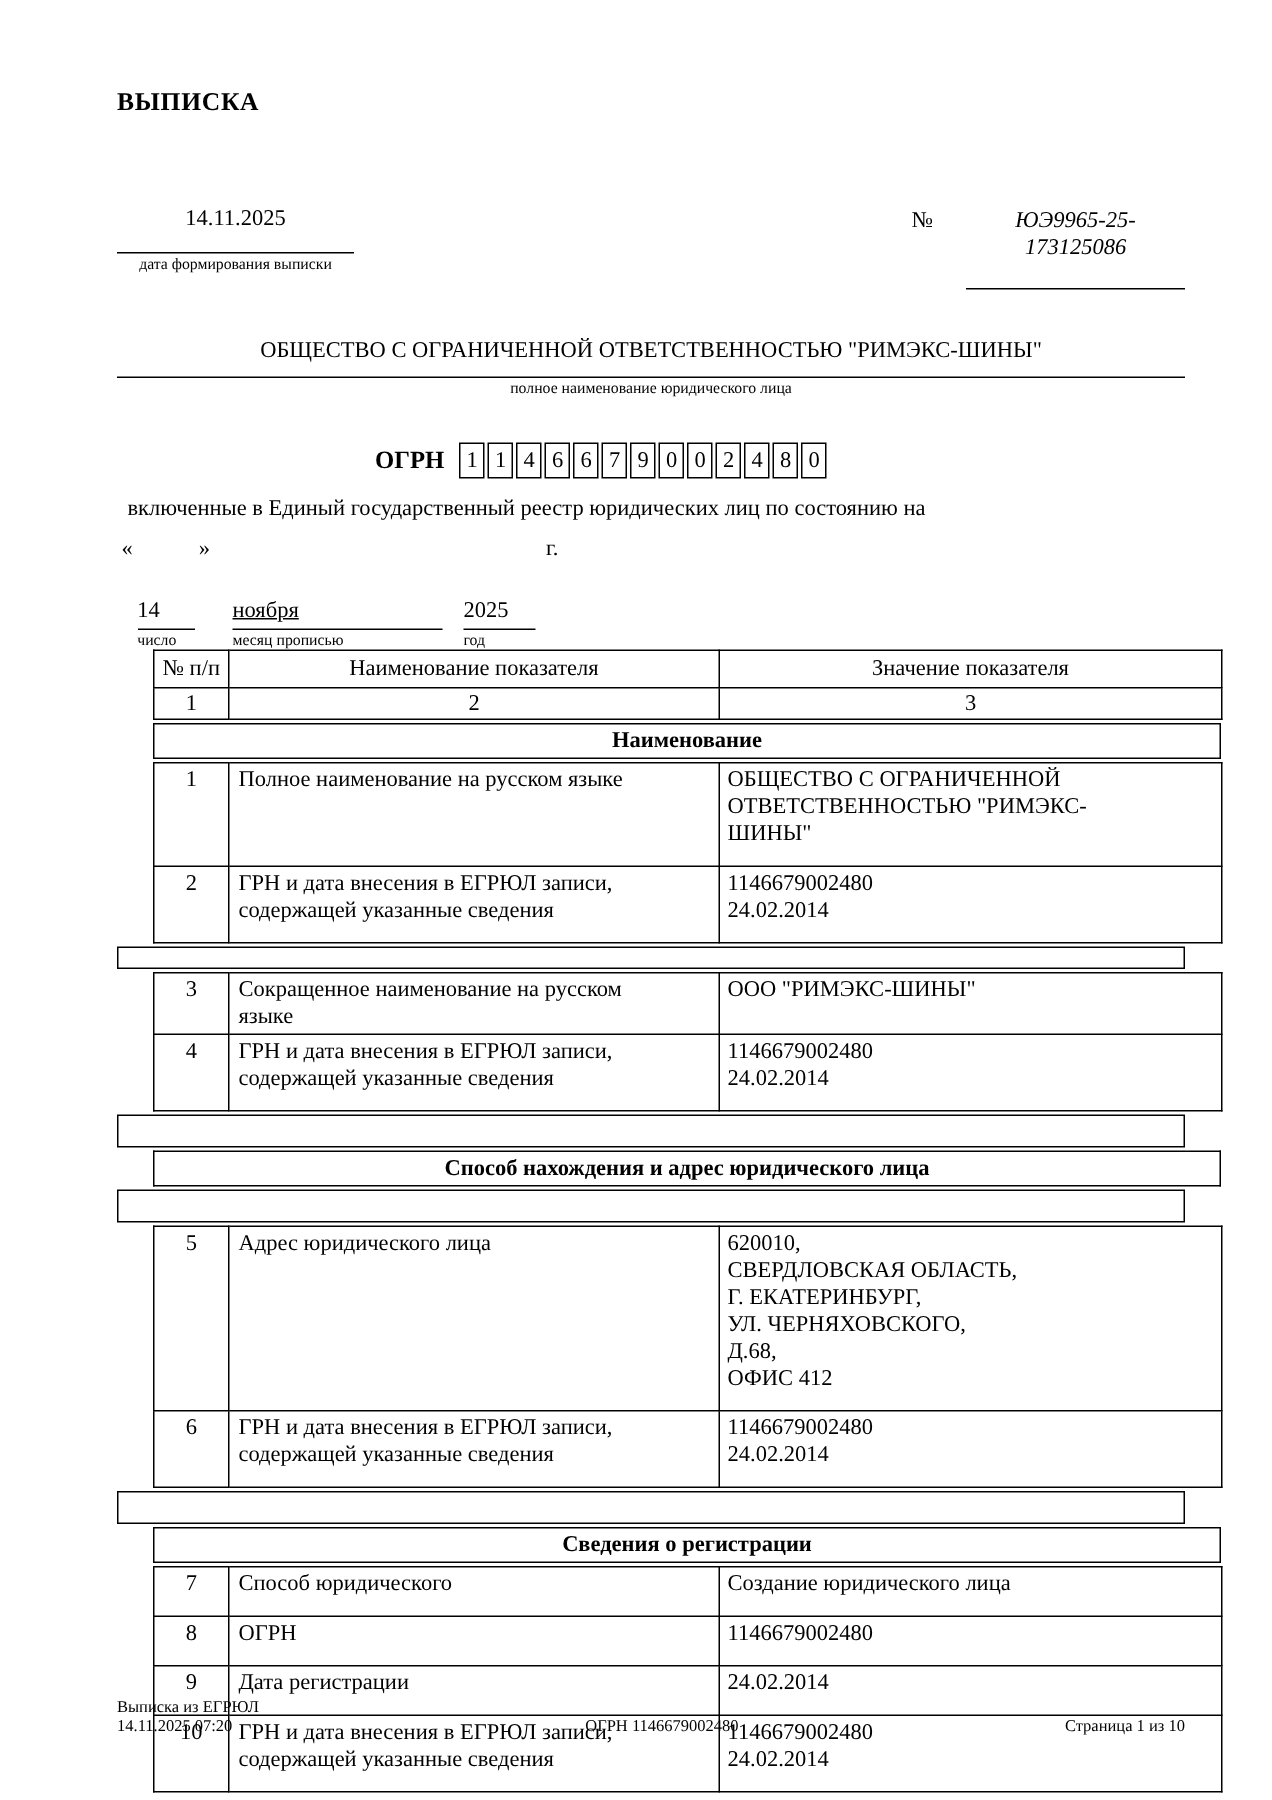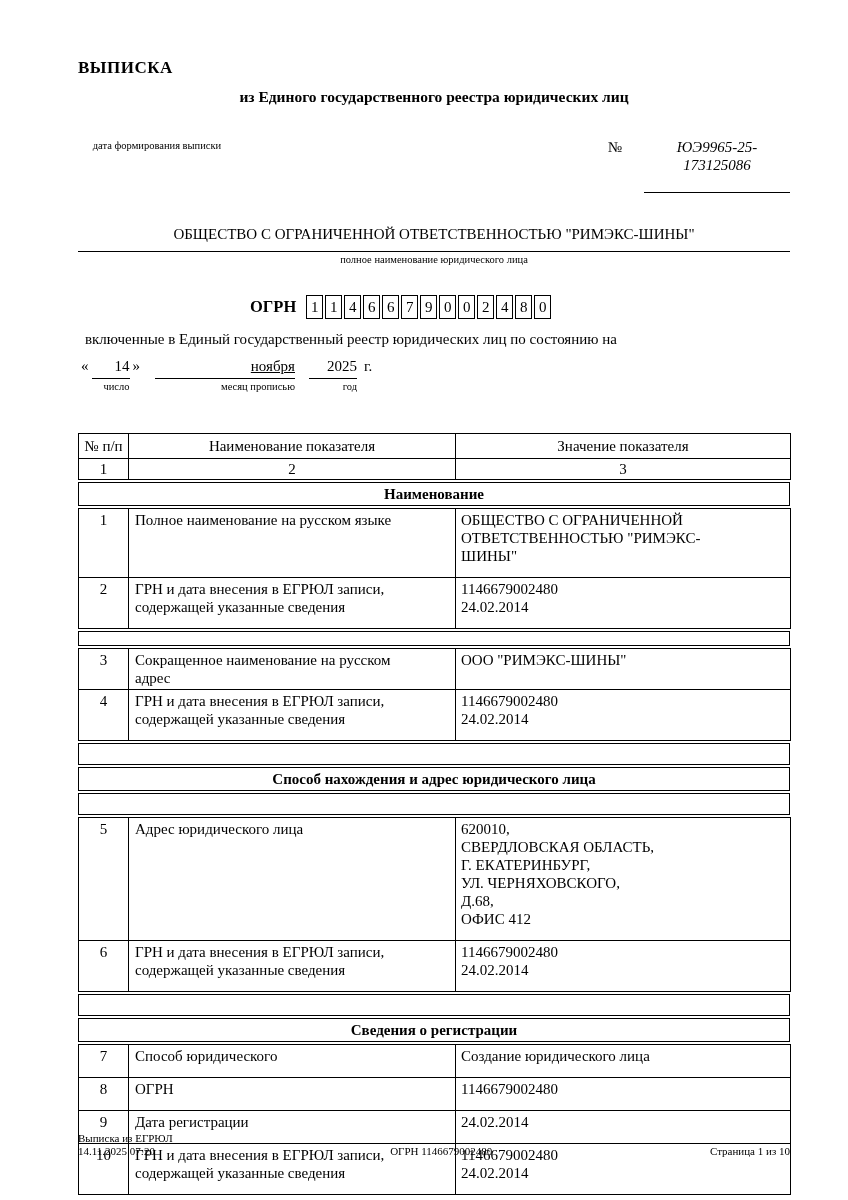--- a/index.html
+++ b/index.html
@@ -36,33 +36,33 @@
   .ogrn-row { top: 295px; display: flex; align-items: center; padding-left: 172px; }
   .ogrn-label { font-weight: bold; font-size: 16.5px; margin-right: 10px; }
   .ogrn-boxes { display: flex; gap: 2px; }
   .ogrn-box { width: 17px; height: 24px; border: 1px solid #000; font-size: 15px; display: flex; align-items: center; justify-content: center; }
 
   .included { top: 331px; font-size: 15px; padding-left: 7px; }
 
   
   .date-fields { top: 358px; display: flex; align-items: flex-start; font-size: 15px; }
   .df-quote { padding: 0 3px; }
-  .df-field { text-align: right; }
+  .df-field { text-align: left; margin-top: 41px; }
   .df-value { border-bottom: 1px solid #000; padding-bottom: 3px; }
   .df-caption { font-size: 10.5px; padding-top: 2px; }
   .df-day .df-value { width: 38px; }
   .df-month { margin-left: 12px; }
   .df-month .df-value { width: 140px; text-decoration: underline; }
   .df-year { margin-left: 14px; }
   .df-year .df-value { width: 48px; }
   .df-suffix { margin-left: 7px; }
 
   
   .main-table { top: 433px; }
-  .seg { width: 712px; border-collapse: collapse; table-layout: fixed; margin-bottom: 2px; }
+  .seg { width: 712px; border-collapse: collapse; table-layout: fixed; margin-bottom: 2px; margin-left: 24px; }
   .seg td { border: 1px solid #000; font-size: 15px; line-height: 18px; vertical-align: top; }
   .col-n { width: 50px; }
   .col-name { width: 327px; }
   .col-val { width: 335px; }
   .hdr-cell { text-align: center; font-size: 14.5px; padding: 3px 2px; vertical-align: middle; }
   .num-cell { text-align: center; padding: 1px 2px; }
   .section-row td { text-align: center; font-weight: bold; padding: 2px; }
   .cell-num { text-align: center; padding: 2px; }
   .cell-name { padding: 2px 4px 2px 6px; white-space: pre-line; }
   .cell-val { padding: 2px 4px 12px 5px; white-space: pre-line; }
@@ -72,24 +72,24 @@
 
   
   .footer { top: 1132px; display: flex; justify-content: space-between; align-items: flex-end; font-size: 11px; line-height: 13px; }
 </style>
 </head>
 <body>
 
 <div class="page">
 
   <div class="content doc-title">ВЫПИСКА</div>
-  <div class="content doc-subtitle">из Единого государственного реестра юридических лиц</div>
 
   <div class="content hdr-row">
     <div class="hdr-date">
+      <div class="hdr-date-value">14.11.2025</div>
       <div class="hdr-date-caption">дата формирования выписки</div>
     </div>
     <div class="hdr-num">
       <span class="hdr-num-sign">№</span>
       <div class="hdr-num-value">ЮЭ9965-25-
 173125086</div>
     </div>
   </div>
 
 
@@ -196,21 +196,21 @@
     <table class="seg">
       <colgroup>
           <col class="col-n">
           <col class="col-name">
           <col class="col-val">
         </colgroup>
       <tbody>
           <tr>
         <td class="cell-num">3</td>
         <td class="cell-name">Сокращенное наименование на русском
-адрес</td>
+языке</td>
         <td class="cell-val">ООО "РИМЭКС-ШИНЫ"</td>
       </tr>
       <tr>
         <td class="cell-num">4</td>
         <td class="cell-name">ГРН и дата внесения в ЕГРЮЛ записи,
 содержащей указанные сведения</td>
         <td class="cell-val">1146679002480
 24.02.2014</td>
       </tr>
     </tbody>

